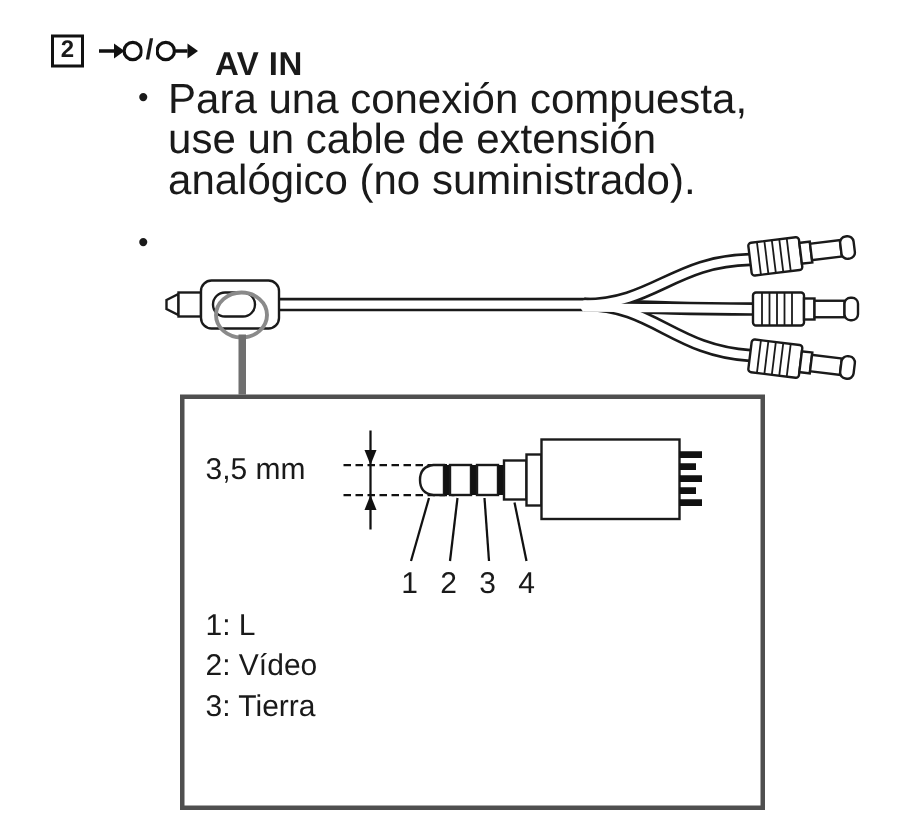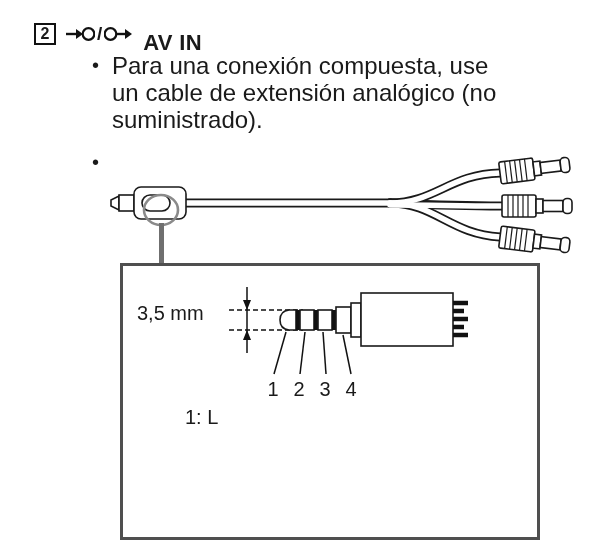--- a/index.html
+++ b/index.html
@@ -11,36 +11,36 @@
   .numbox { width:22px; height:22px; border:2px solid #111; display:flex; align-items:center; justify-content:center;
             font-size:16px; font-weight:bold; }
   .jack-icons { display:flex; align-items:center; gap:2px; }
   .slash { font-size:19px; font-weight:bold; }
   .heading-title { font-size:22px; font-weight:bold; letter-spacing:.3px;margin-top:18px; }
 
   .bullet-row { position:absolute; display:flex; }
   .b1 { left:92px; top:52px; }
   .b2 { left:92px; top:149px; }
   .dot { font-size:20px; line-height:27px; margin-right:13px; }
-  .bullet-text { font-size:24px; line-height:27px; max-width:390px; }
+  .bullet-text { font-size:28px; line-height:27px; max-width:390px; }
 
   .cable-svg { position:absolute; left:95px; top:150px; }
   .co { stroke:#1a1a1a; stroke-width:9; fill:none; stroke-linecap:round; }
   .ci { stroke:#ffffff; stroke-width:5.5; fill:none; stroke-linecap:round; }
   .pw { fill:#ffffff; stroke:#1a1a1a; stroke-width:1.6; }
   .pl { stroke:#1a1a1a; stroke-width:1.2; }
 
   .connector-line { position:absolute; left:159px; top:223px; width:5px; height:46px; background:#6f6f6f; }
 
-  .detail-box { position:absolute; left:120px; top:263px; width:420px; height:277px; border:3px solid #4f4f4f; background:#fff; }
+  .detail-box { position:absolute; left:120px; top:263px; width:390px; height:277px; border:3px solid #4f4f4f; background:#fff; }
   .box-svg { position:absolute; left:0; top:0; }
   .measure-label { position:absolute; left:14px; top:36px; font-size:20px; }
   .pin-number { position:absolute; top:112px; width:22px; text-align:center; font-size:20px; }
   .pn1 { left:139px; } .pn2 { left:165px; } .pn3 { left:191px; } .pn4 { left:217px; }
-  .legend { position:absolute; left:14px; top:138px; font-size:20px; line-height:27px;margin-left:48px; }
+  .legend { position:absolute; left:14px; top:138px; font-size:20px; line-height:27px; }
 
   .dash { stroke:#111; stroke-width:1.5; stroke-dasharray:5,3; fill:none; }
   .thin { stroke:#111; stroke-width:1.5; fill:none; }
   .sep  { fill:#111; }
   .ridge { stroke:#111; stroke-width:4.5; }
   .leader { stroke:#111; stroke-width:1.5; }
 </style>
 </head>
 <body>
 
@@ -168,16 +168,18 @@
 
     <div class="measure-label">3,5 mm</div>
 
     <span class="pin-number pn1">1</span>
     <span class="pin-number pn2">2</span>
     <span class="pin-number pn3">3</span>
     <span class="pin-number pn4">4</span>
 
     <div class="legend">
       <div>1: L</div>
+      <div>2: Vídeo</div>
+      <div>3: Tierra</div>
     </div>
   </div>
 
 </div>
 
 </body></html>

